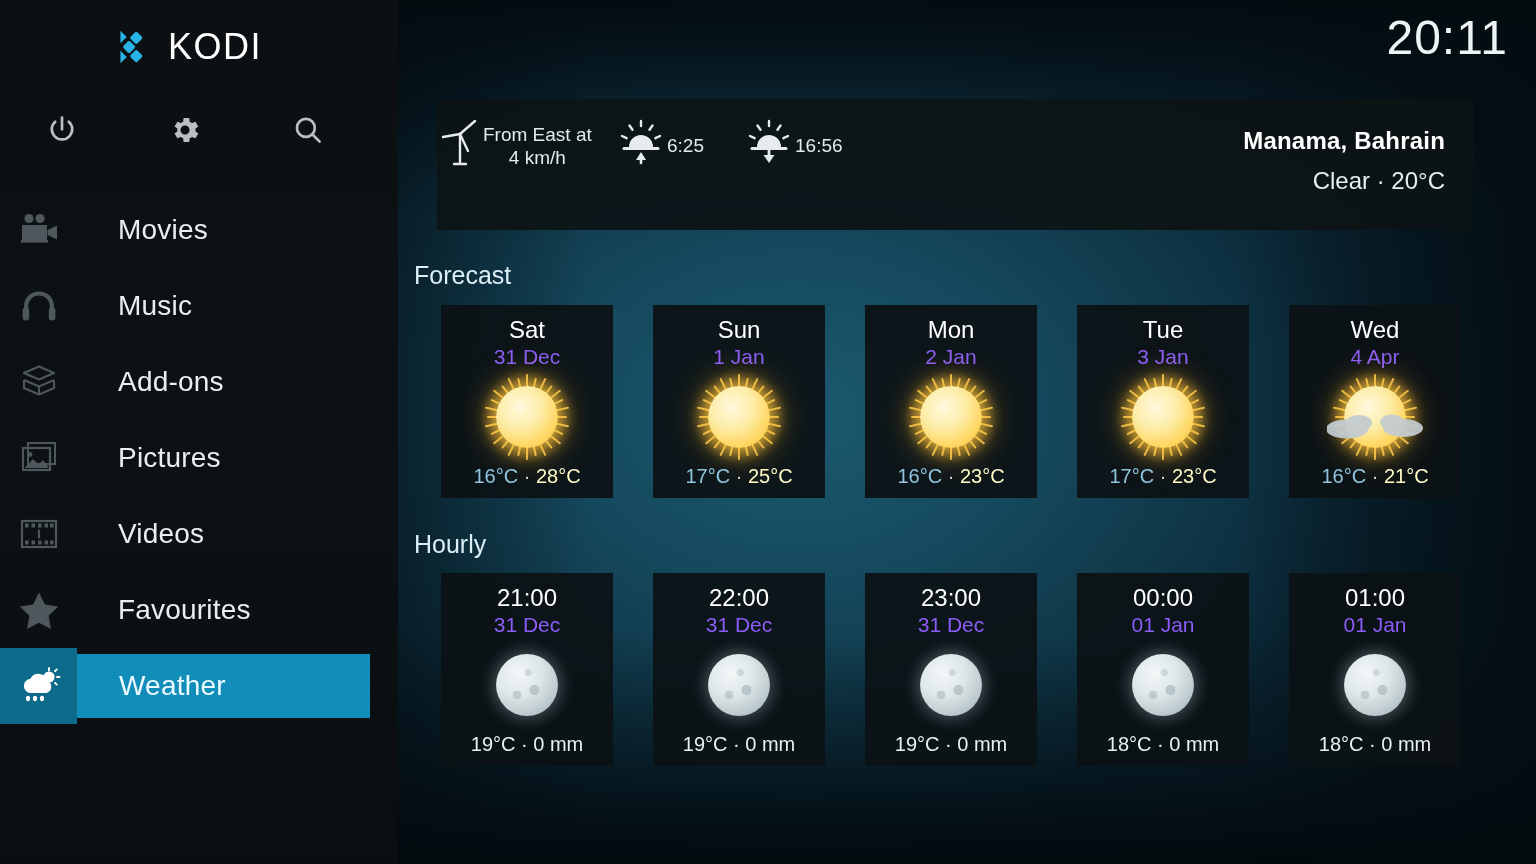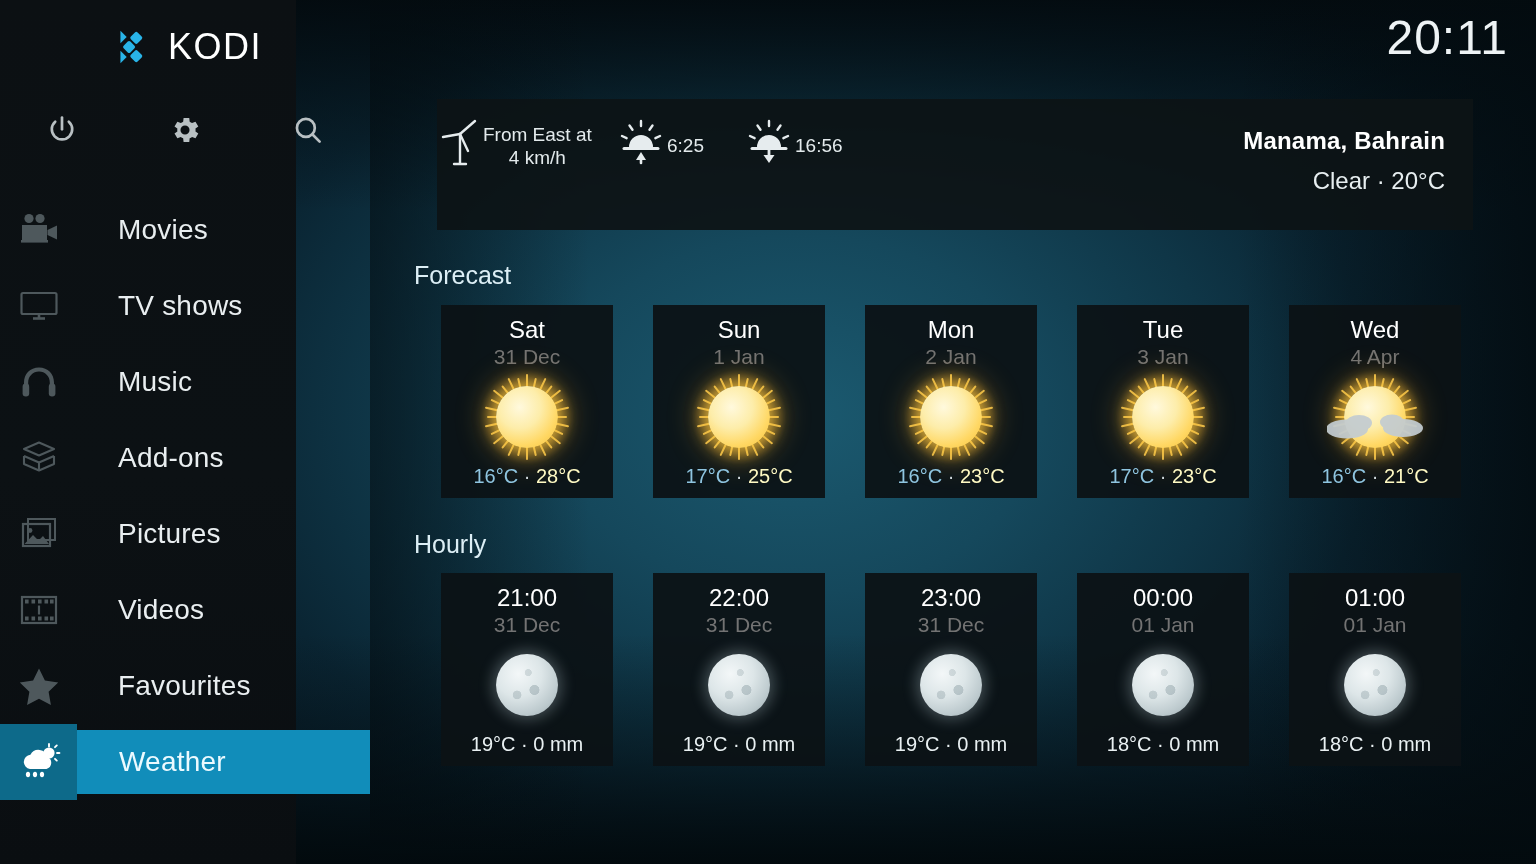--- a/index.html
+++ b/index.html
@@ -31,21 +31,21 @@
     position:absolute; top:0; bottom:0; right:0; width:300px;
     background:linear-gradient(to left, rgba(3,11,15,.78) 0%, rgba(4,14,19,0) 100%);
   }
   .bg-vig-left{
     position:absolute; top:0; bottom:0; left:370px; width:220px;
     background:linear-gradient(to right, rgba(3,11,15,.55) 0%, rgba(4,14,19,0) 100%);
   }
 
   
   .sidebar{
-    position:absolute; left:0; top:0; width:296px; height:864px;
+    position:absolute; left:0; top:0; width:398px; height:864px;
     background:linear-gradient(to bottom, #0c1013 0%, #0c1114 55%, #0a0e11 100%);
     z-index:5;
   }
   .brand{
     position:absolute; left:0; top:16px; width:370px; height:62px;
     display:flex; align-items:center; justify-content:center; gap:14px;
   }
   .brand-logo{ width:46px; height:46px; display:block; }
   .brand-text{
     color:#ffffff; font-size:36px; letter-spacing:1.5px; font-weight:400;
@@ -128,21 +128,21 @@
   .cards.forecast{ top:305px; }
   .cards.hourly{ top:573px; }
 
   .card{
     width:172px; height:193px;
     background:rgba(12,18,21,.94);
     display:flex; flex-direction:column; align-items:center;
     padding-top:12px; position:relative; cursor:pointer;
   }
   .card-t1{ font-size:24px; color:#ffffff; line-height:1.08; font-weight:400; }
-  .card-t2{ font-size:21px; color:#737373; line-height:1.25; margin-top:1px; font-weight:400; }
+  .card-t2{ font-size:21px; color:#8b5cf6; line-height:1.25; margin-top:1px; font-weight:400; }
   .card-ico{
     position:absolute; top:66px; left:0; right:0; height:92px;
     display:flex; align-items:center; justify-content:center;
   }
   .card-temps{
     position:absolute; bottom:10px; left:0; right:0; text-align:center;
     font-size:20px; font-weight:400; white-space:nowrap;
   }
   .t-low{ color:#8fc5e0; }
   .t-sep{ color:#cfd8dc; }
@@ -239,30 +239,20 @@
             <circle cx="10" cy="5.5" r="4.6"></circle>
               <circle cx="21" cy="5.5" r="4.6"></circle>
             <path d="M3 12 h25 v15 h-25 z" rx="1"></path>
             <path d="M28.5 17 L38 12.5 v14 L28.5 22 z"></path>
             <path d="M2 27 h27 v2.6 h-27 z"></path>
           </svg>
         </div>
         <div class="menu-label">Movies</div>
       </div>
 
-      <div class="menu-item">
-        <div class="menu-icon">
-          <svg width="40" height="32" viewBox="0 0 40 32" fill="none" stroke="#4e585c" stroke-width="2.2">
-            <rect x="2.5" y="3" width="35" height="21" rx="1.5"></rect>
-            <path d="M14 28.5 h12" stroke-width="2.6"></path>
-            <path d="M20 24 v4" stroke-width="2.6"></path>
-          </svg>
-        </div>
-        <div class="menu-label">TV shows</div>
-      </div>
 
       <div class="menu-item">
         <div class="menu-icon">
           <svg width="38" height="34" viewBox="0 0 38 34" fill="#4e585c">
             <path d="M19 2.5 C10 2.5 4 9 4 17.5 v3 h4.2 v-3 C8.2 11.2 13 6.5 19 6.5 s10.8 4.7 10.8 11 v3 H34 v-3 C34 9 28 2.5 19 2.5z"></path>
             <rect x="2.6" y="18.5" width="6.6" height="13" rx="3.2"></rect>
             <rect x="28.8" y="18.5" width="6.6" height="13" rx="3.2"></rect>
           </svg>
         </div>
         <div class="menu-label">Music</div>

